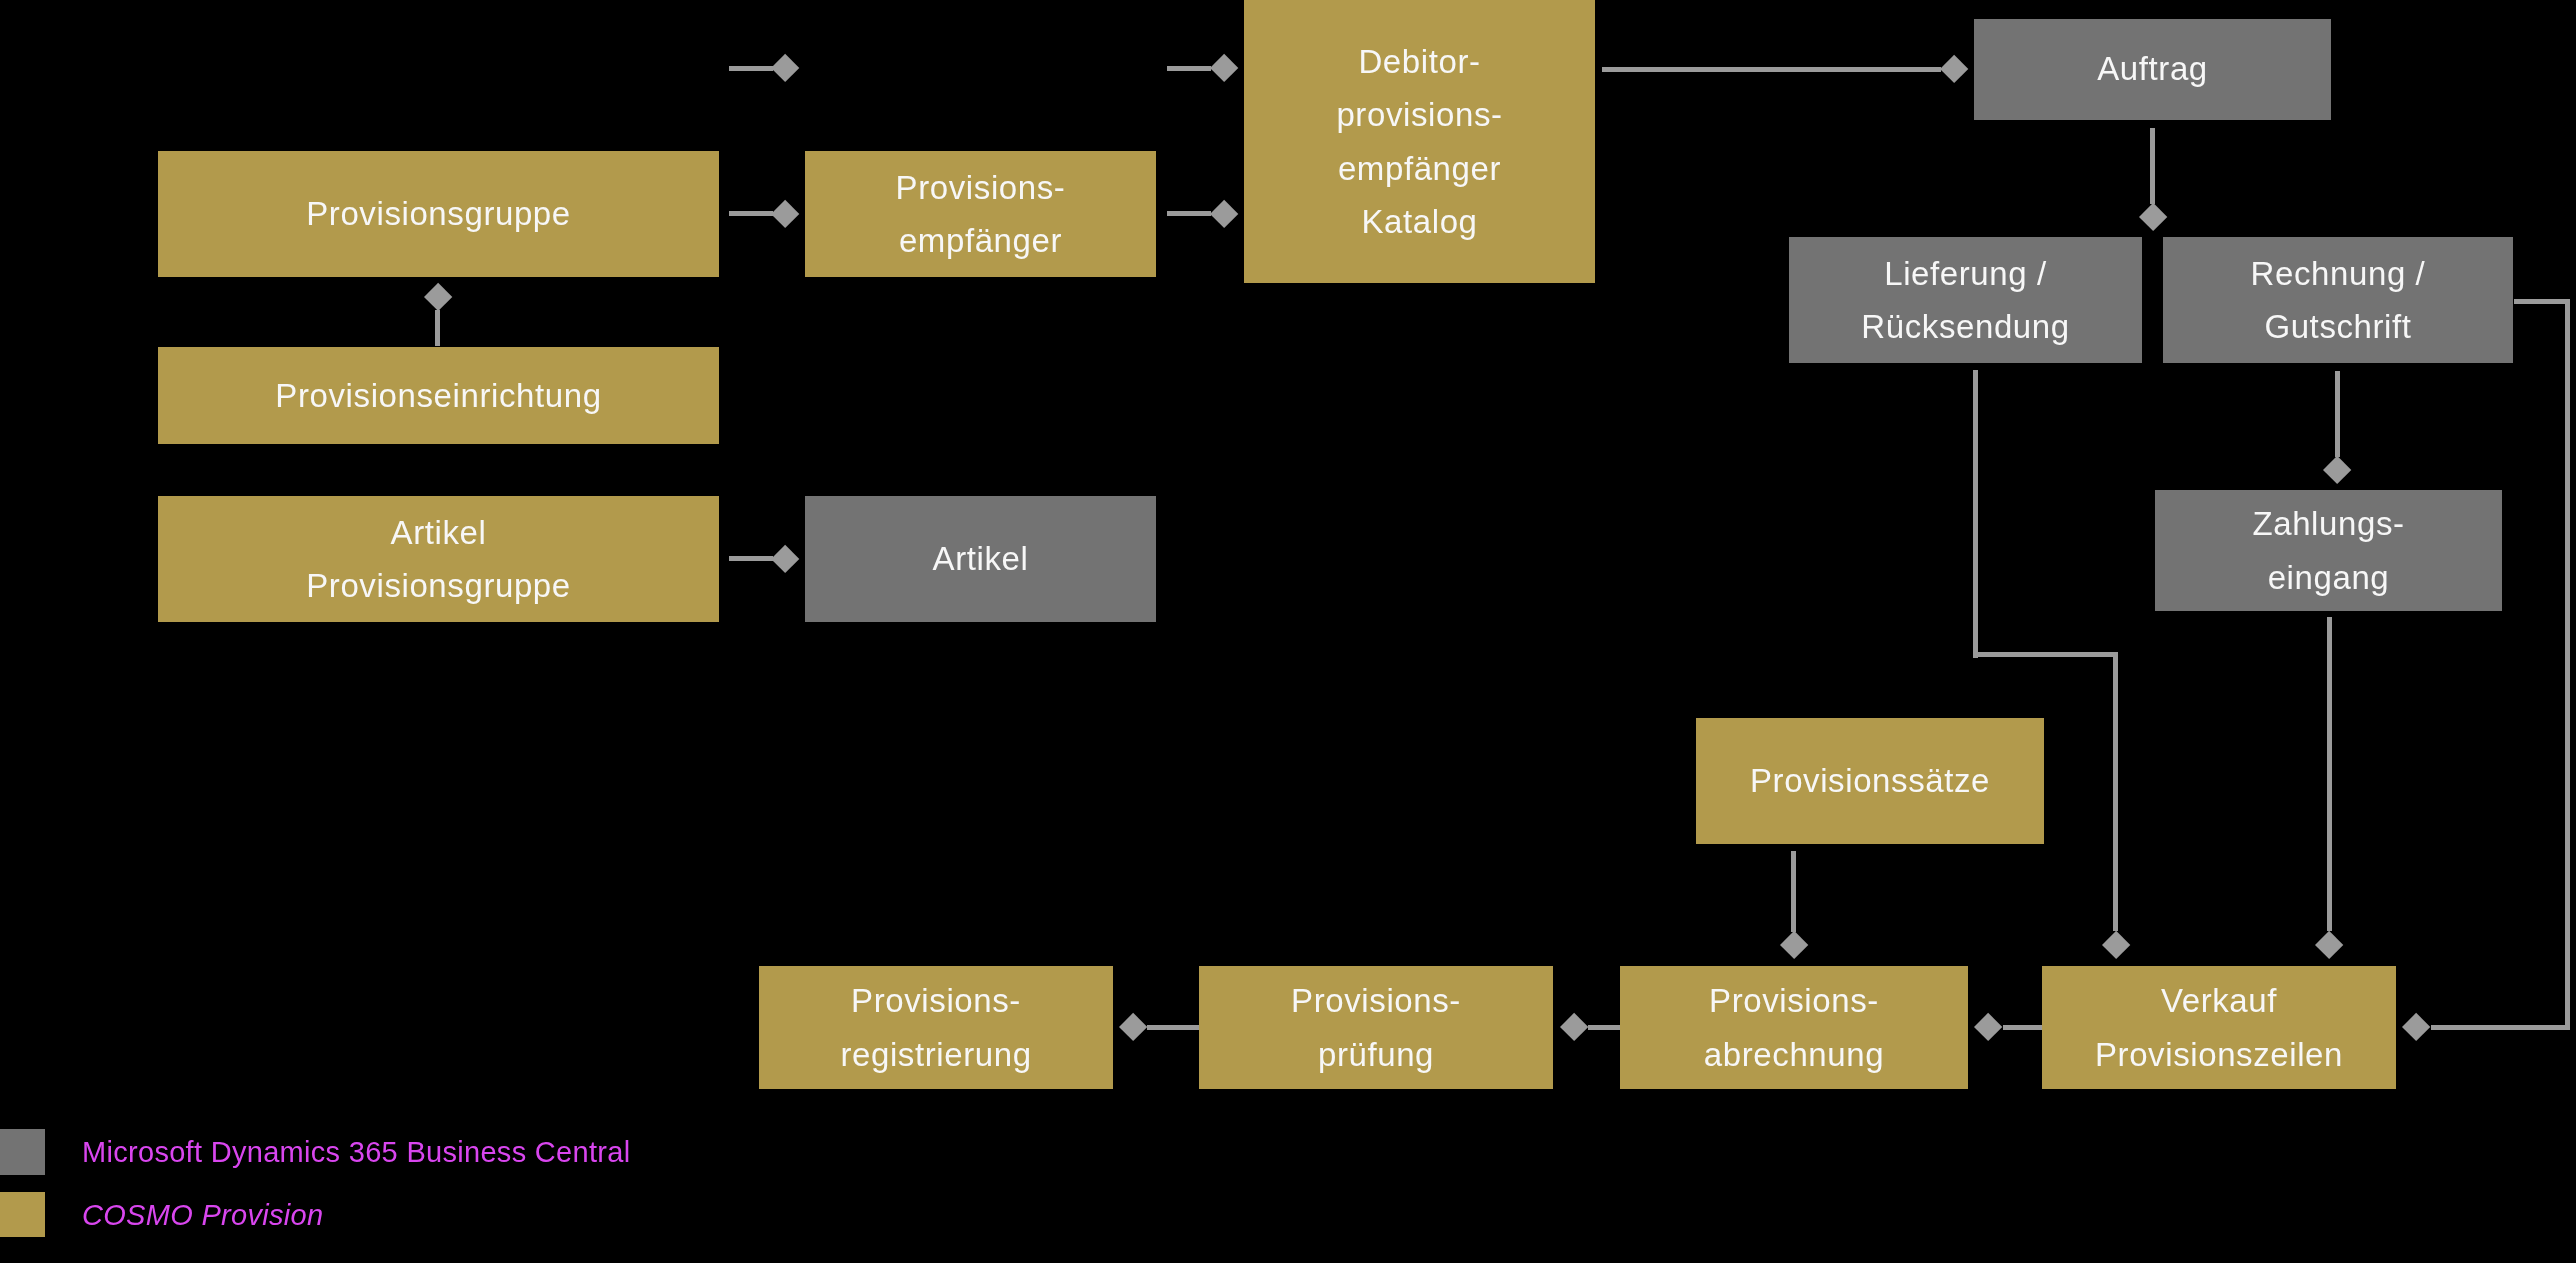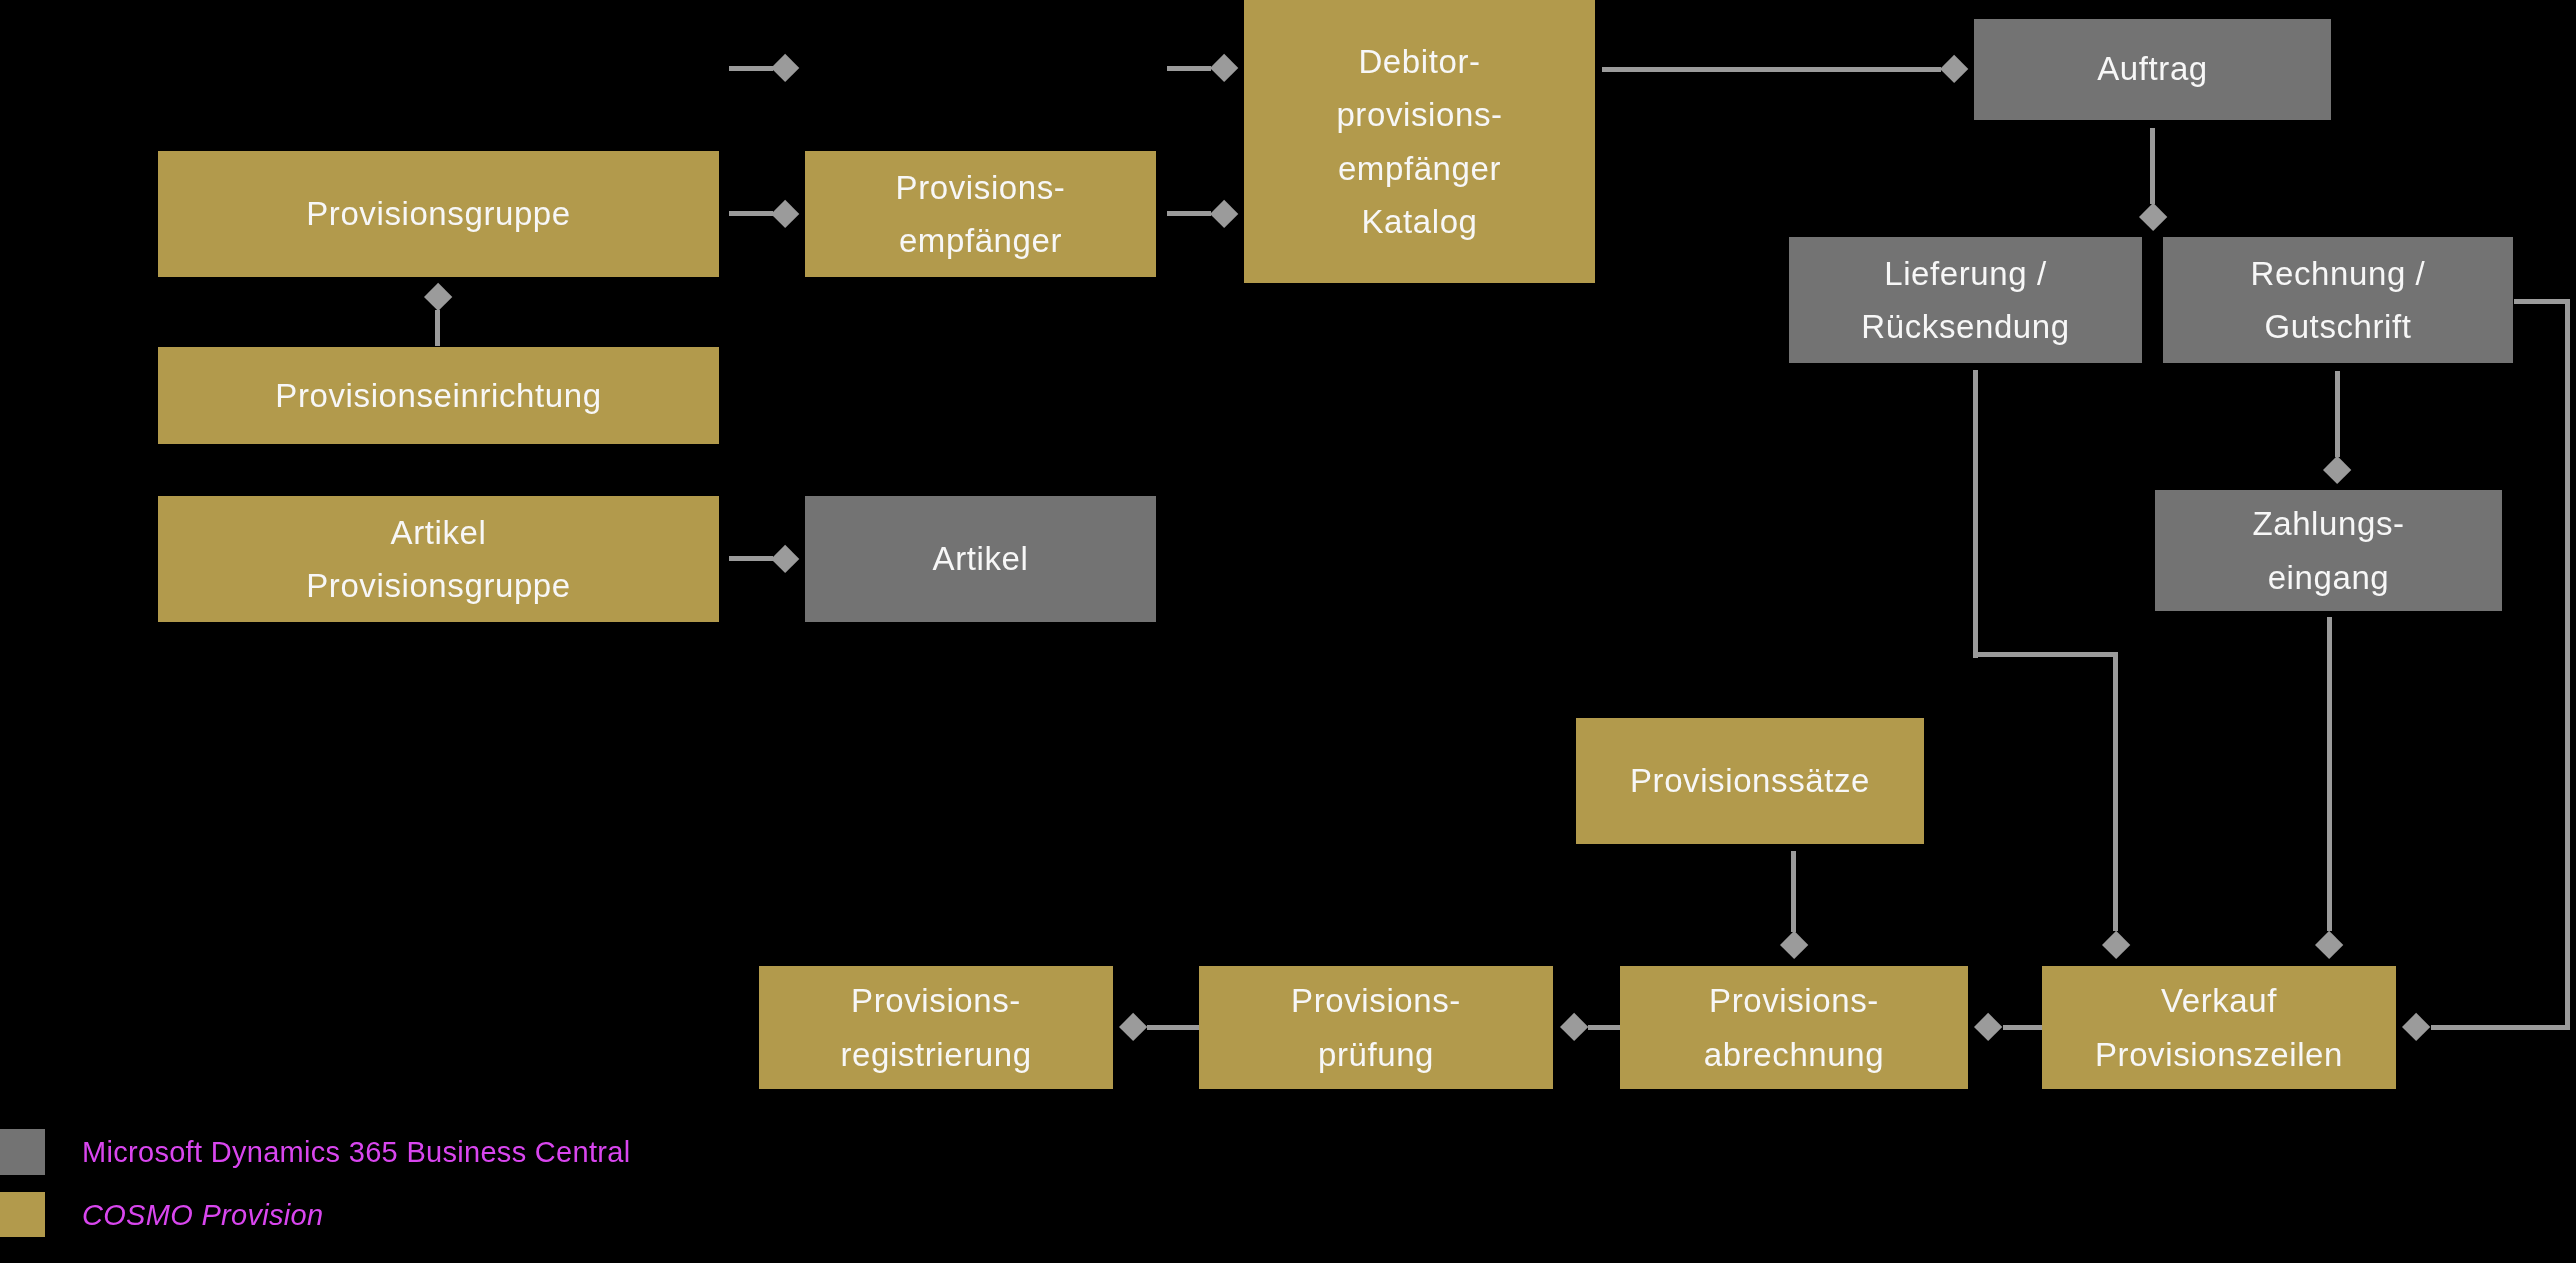--- a/index.html
+++ b/index.html
@@ -82,21 +82,21 @@
     <div class="node cosmo" style="left: 158px; top: 347px; width: 561px; height: 97px;">Provisionseinrichtung</div>
     <div class="node cosmo" style="left: 158px; top: 496px; width: 561px; height: 126px;">Artikel
 Provisionsgruppe</div>
     <div class="node bc" style="left: 805px; top: 496px; width: 351px; height: 126px;">Artikel</div>
     <div class="node bc" style="left: 1789px; top: 237px; width: 353px; height: 126px;">Lieferung /
 Rücksendung</div>
     <div class="node bc" style="left: 2155px; top: 490px; width: 347px; height: 121px;">Zahlungs-
 eingang</div>
     <div class="node bc" style="left: 2163px; top: 237px; width: 350px; height: 126px;">Rechnung /
 Gutschrift</div>
-    <div class="node cosmo" style="left: 1576px; top: 718px; width: 348px; height: 126px;">Provisionssätze</div>
+    <div class="node cosmo" style="left: 1696px; top: 718px; width: 348px; height: 126px;">Provisionssätze</div>
     <div class="node cosmo" style="left: 759px; top: 966px; width: 354px; height: 123px;">Provisions-
 registrierung</div>
     <div class="node cosmo" style="left: 1199px; top: 966px; width: 354px; height: 123px;">Provisions-
 prüfung</div>
     <div class="node cosmo" style="left: 1620px; top: 966px; width: 348px; height: 123px;">Provisions-
 abrechnung</div>
     <div class="node cosmo" style="left: 2042px; top: 966px; width: 354px; height: 123px; text-align: center;">Verkauf
 Provisionszeilen</div>
     <div class="seg" style="left: 729px; top: 66px; width: 44px; height: 5px;"></div>
     <div class="diamond" style="left: 775px; top: 58px;"></div>

